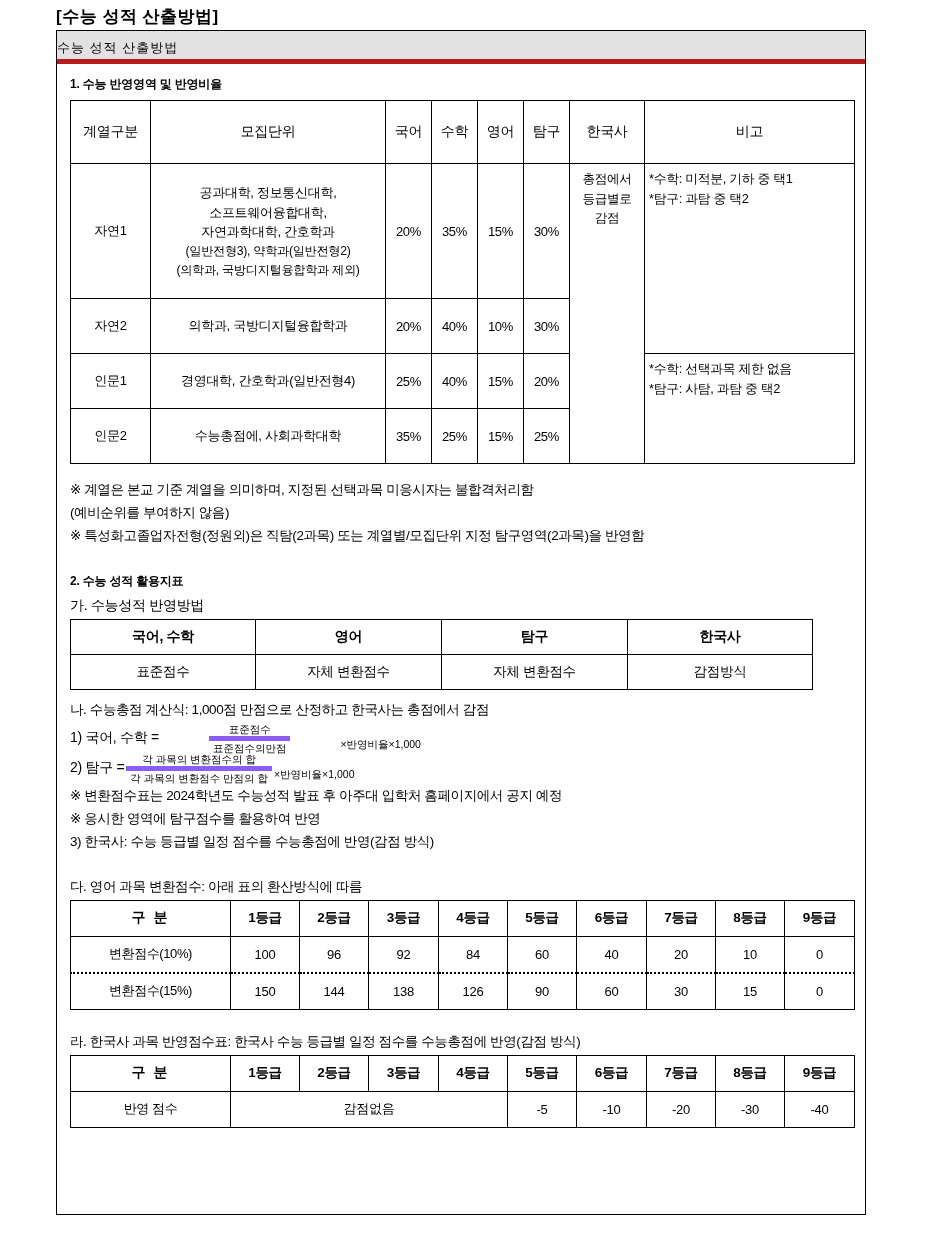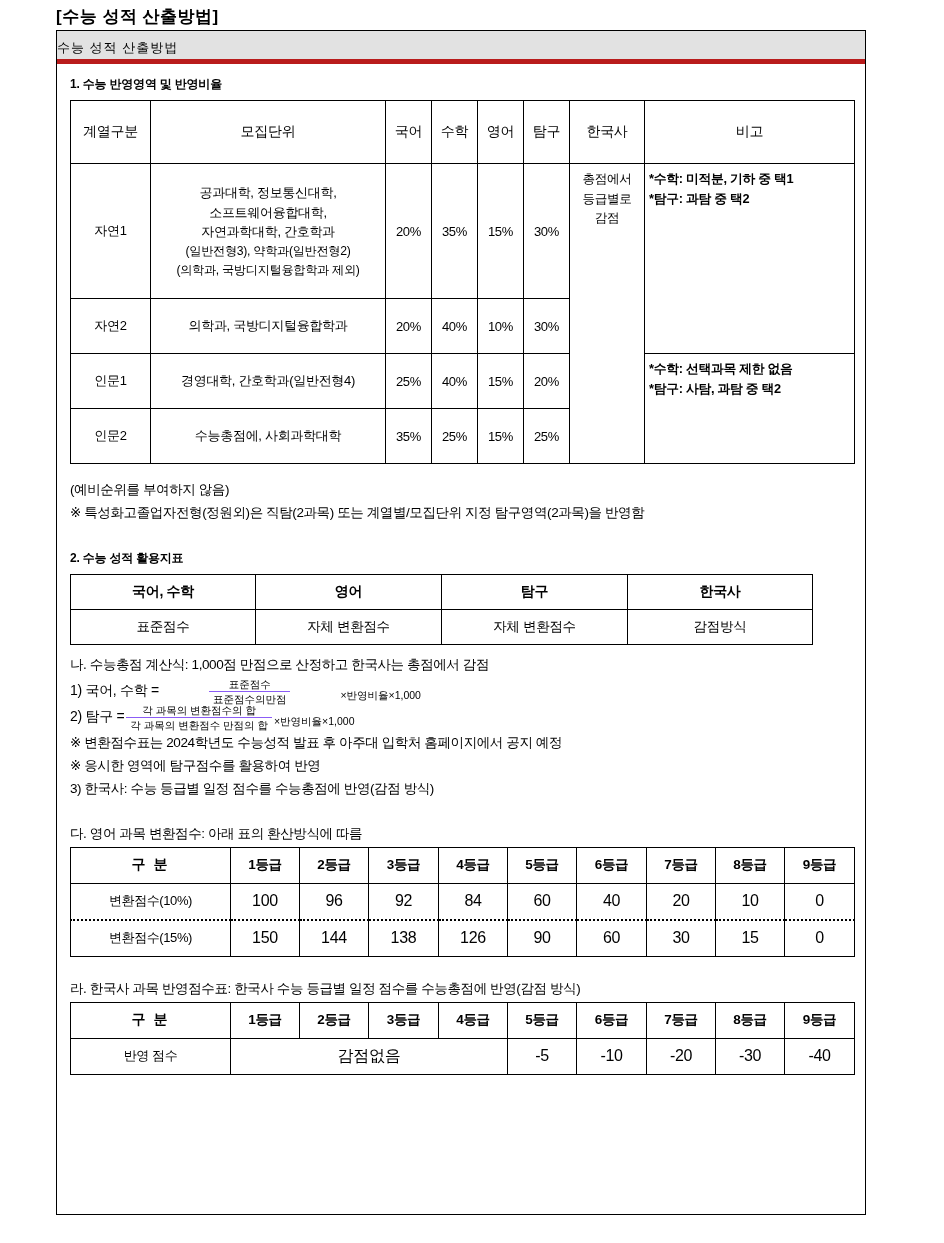--- a/index.html
+++ b/index.html
@@ -121,39 +121,38 @@
     line-height: 1.55;
     font-size: 12.6px;
   }
   .tbl-main .c-remark {
     vertical-align: top;
     text-align: justify;
     text-align-last: left;
     padding: 5px 4px 4px 4px;
     line-height: 1.55;
     font-size: 12.8px;
-    font-weight: bold;
   }
   .tbl-main .c-remark div { text-align: justify; }
   .row-tall td { height: 126px; }
   .row-mid td { height: 46px; }
 
   
   .tbl-method { width: 742px; }
   .tbl-method th { font-weight: bold; font-size: 14px; height: 28px; }
   .tbl-method td { height: 28px; font-size: 13.5px; }
 
   
   .tbl-grade { width: 784px; border-radius: 28px; }
   .tbl-grade th {
     font-weight: bold;
     font-size: 13.5px;
     height: 29px;
   }
-  .tbl-grade td { height: 29px; font-size: 16px; }
+  .tbl-grade td { height: 29px; font-size: 13px; }
   .tbl-grade .gubun { font-weight: bold; font-size: 14px; letter-spacing: 2px; }
   .tbl-grade .rowlabel { font-size: 13px; letter-spacing: -0.4px; }
   .dotted-top td { border-top: 2px dotted #000; }
 
   
   .formula-line {
     display: flex;
     align-items: center;
     font-size: 14px;
     margin: 1px 0;
@@ -163,21 +162,21 @@
   .frac {
     display: inline-flex;
     flex-direction: column;
     text-align: center;
     margin: 0 2px;
     font-size: 10.5px;
     line-height: 1.15;
     letter-spacing: 0px;
   }
   .frac .num { padding: 0 4px 1px 4px; }
-  .frac .den { border-top: 1px solid #8b5cf6; padding: 1px 4px 0 4px; }
+  .frac .den { border-top: 5px solid #8b5cf6; padding: 1px 4px 0 4px; }
   .tail {
     font-size: 10.5px;
     white-space: nowrap;
     align-self: flex-end;
     padding-bottom: 2px;
     letter-spacing: 0px;
   }
   .f1 { margin-top: 2px; gap: 48px; }
   .f2 { margin-top: -2px; }
 </style>
@@ -279,26 +278,28 @@
             <td>35%</td>
             <td>25%</td>
             <td>15%</td>
             <td>25%</td>
           </tr>
         </tbody>
       </table>
 
       <div class="gap-md"></div>
 
+      <div class="note-line">※ 계열은 본교 기준 계열을 의미하며, 지정된 선택과목 미응시자는 불합격처리함</div>
       <div class="note-line">(예비순위를 부여하지 않음)</div>
       <div class="note-line">※ 특성화고졸업자전형(정원외)은 직탐(2과목) 또는 계열별/모집단위 지정 탐구영역(2과목)을 반영함</div>
 
       <div class="gap-lg"></div>
 
       <div class="sec-title">2. 수능 성적 활용지표</div>
+      <div class="sub-title">가. 수능성적 반영방법</div>
 
       <table class="tbl-method">
         <colgroup>
           <col style="width:185px">
           <col style="width:186px">
           <col style="width:186px">
           <col style="width:185px">
         </colgroup>
         <thead>
           <tr>

